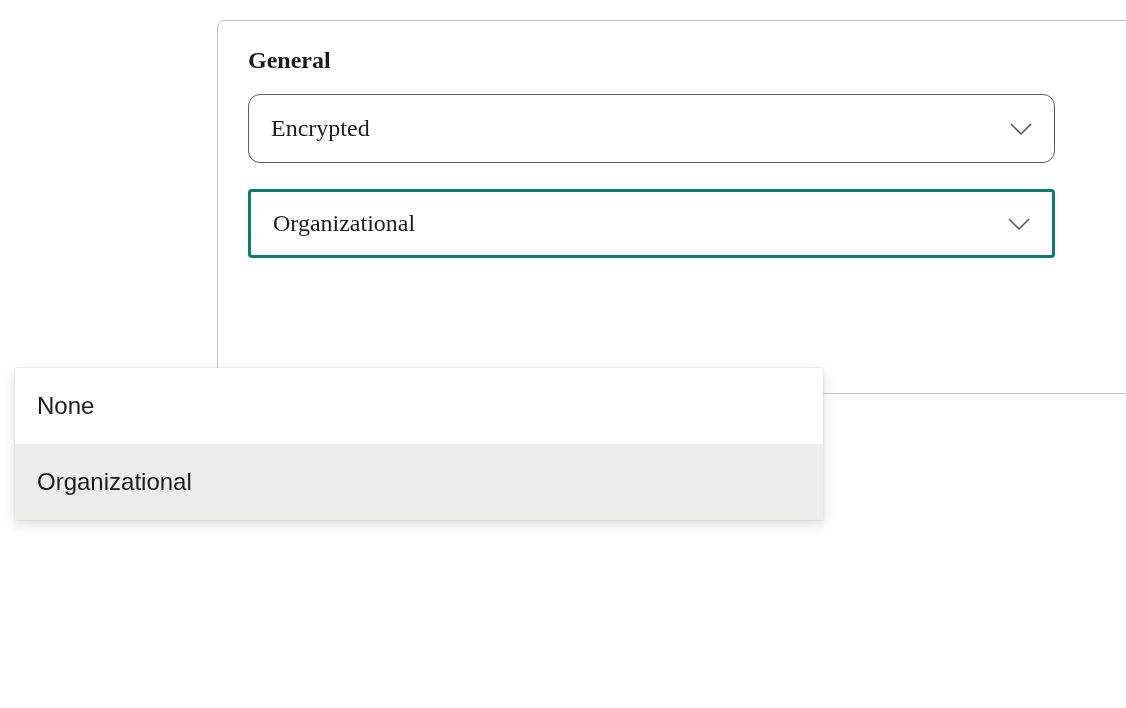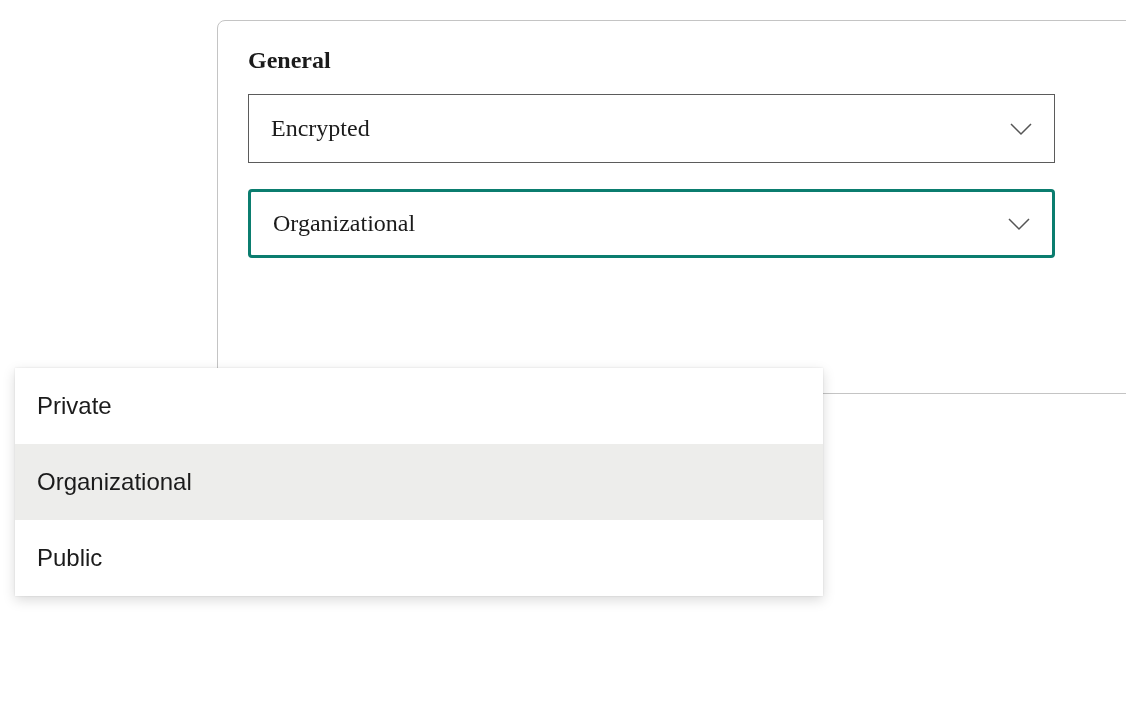--- a/index.html
+++ b/index.html
@@ -39,21 +39,21 @@
       display: block;
     }
     .required {
       color: #a80000;
       margin-left: 4px;
     }
     .select-box {
       width: 807px;
       height: 69px;
       border: 1.5px solid #5b5b5b;
-      border-radius: 0;
+      border-radius: 12px;
       display: flex;
       align-items: center;
       justify-content: space-between;
       padding: 0 22px;
       background: #ffffff;
       cursor: pointer;
       margin-bottom: 26px;
     }
     .select-box.active {
       border: 3px solid #0b7d6f;
@@ -117,21 +117,18 @@
     <span class="chevron">
       <svg viewBox="0 0 22 14">
           <polyline points="1,2 11,12 21,2"></polyline>
         </svg>
     </span>
   </div>
 </div>
 
 <div class="dropdown">
   <div class="dropdown-item">
-    <span>Private</span>
+    <span>None</span>
   </div>
   <div class="dropdown-item selected">
     <span>Organizational</span>
   </div>
-  <div class="dropdown-item">
-    <span>Public</span>
-  </div>
 </div>
 
 </body></html>

